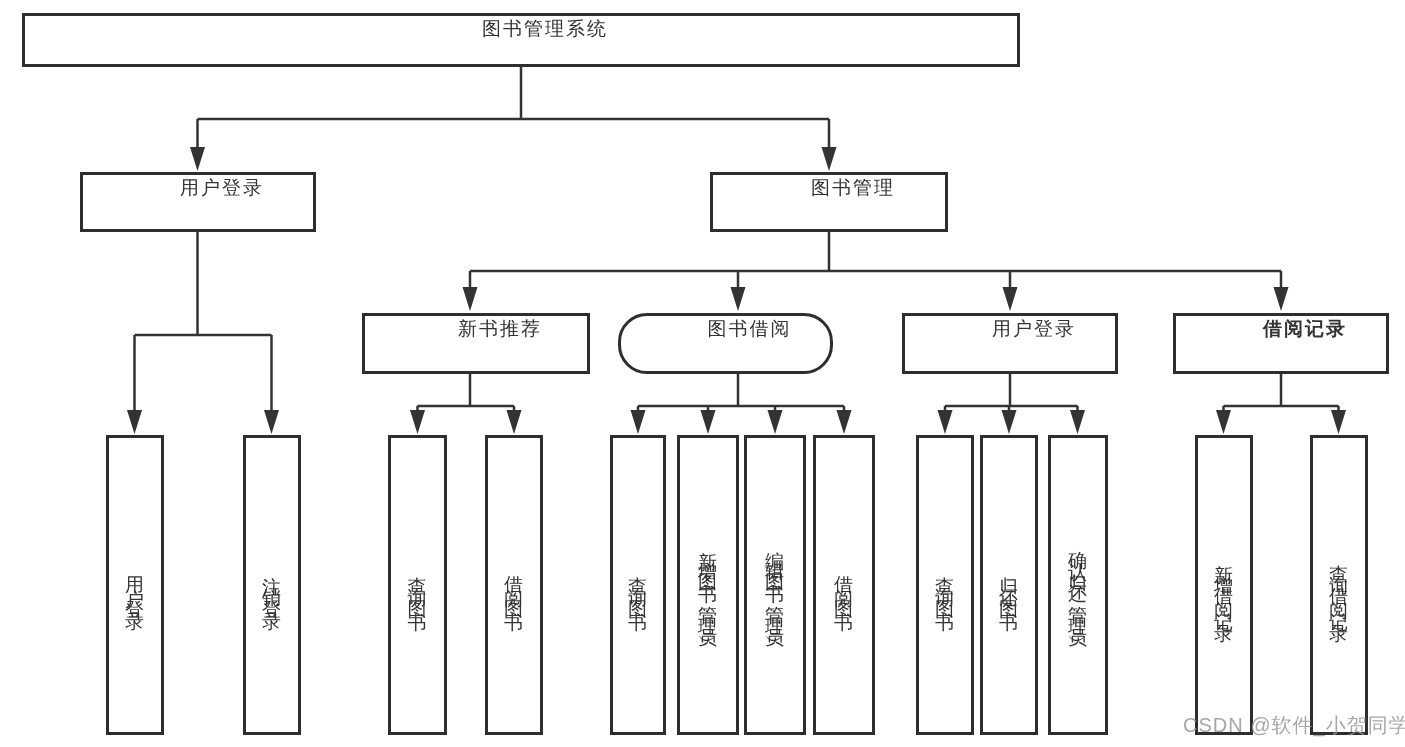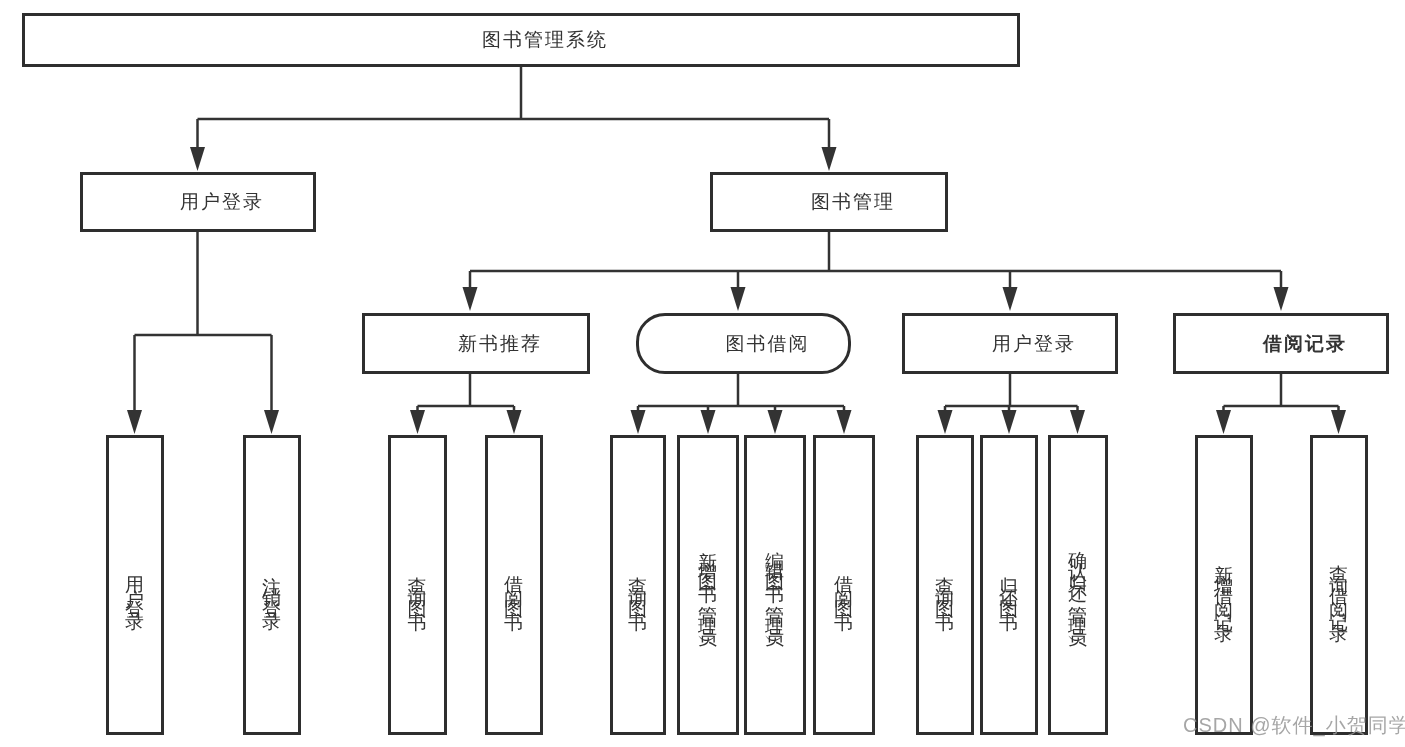--- a/index.html
+++ b/index.html
@@ -16,21 +16,21 @@
     left: 0; top: 0;
     width: 1405px; height: 747px;
     z-index: 0;
   }
   .hnode {
     position: absolute;
     box-sizing: border-box;
     border: 3px solid #2e2e2e;
     background: #ffffff;
     display: flex;
-    align-items: center;
+    align-items: flex-start;
     justify-content: center;
     font-size: 19px;
     letter-spacing: 2px;
     color: #333333;
     z-index: 1;
     padding-left: 48px;
   }
   .vnode {
     position: absolute;
     box-sizing: border-box;
@@ -158,21 +158,21 @@
   <div class="hnode" style="left:80px; top:172px; width:236px; height:60px;">
     <span>用户登录</span>
   </div>
   <div class="hnode" style="left:710px; top:172px; width:238px; height:60px;">
     <span>图书管理</span>
   </div>
 
   <div class="hnode" style="left:362px; top:313px; width:228px; height:61px;font-family:Liberation Serif, serif;">
     <span>新书推荐</span>
   </div>
-  <div class="hnode" style="left:636px; top:313px; width:215px; height:61px;border-radius:29px;">
+  <div class="hnode" style="left:618px; top:313px; width:215px; height:61px;border-radius:29px;">
     <span>图书借阅</span>
   </div>
   <div class="hnode" style="left:902px; top:313px; width:216px; height:61px;">
     <span>用户登录</span>
   </div>
   <div class="hnode" style="left:1173px; top:313px; width:216px; height:61px;font-weight:bold;">
     <span>借阅记录</span>
   </div>
 
   <div class="vnode" style="left:106px; top:435px; width:58px; height:300px;">

